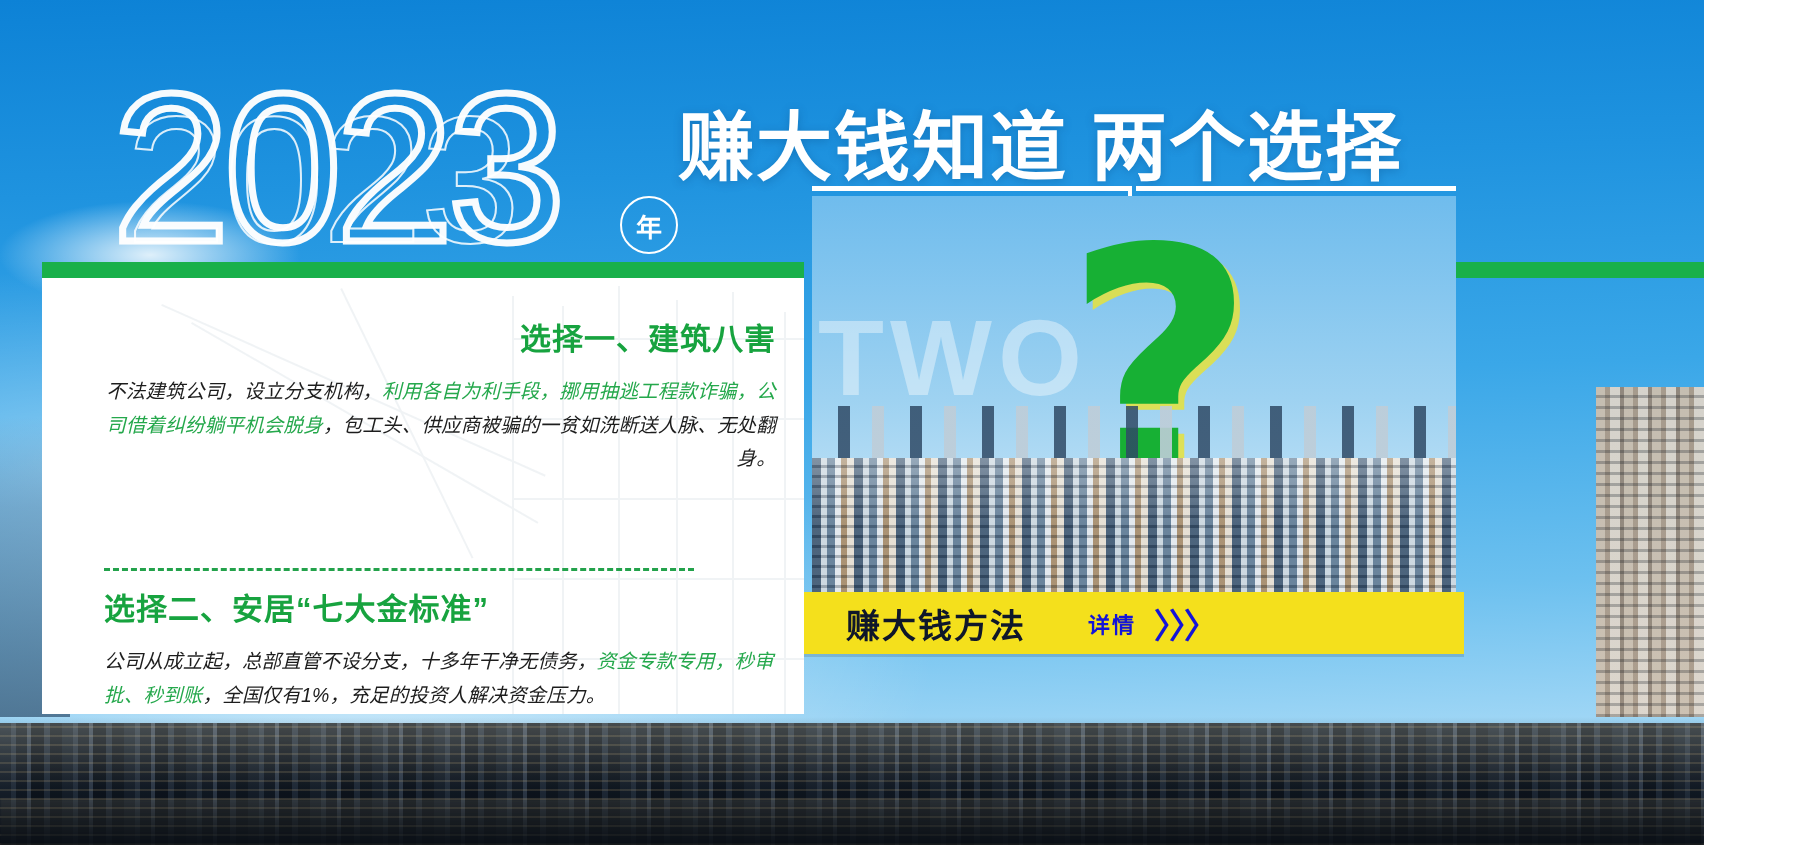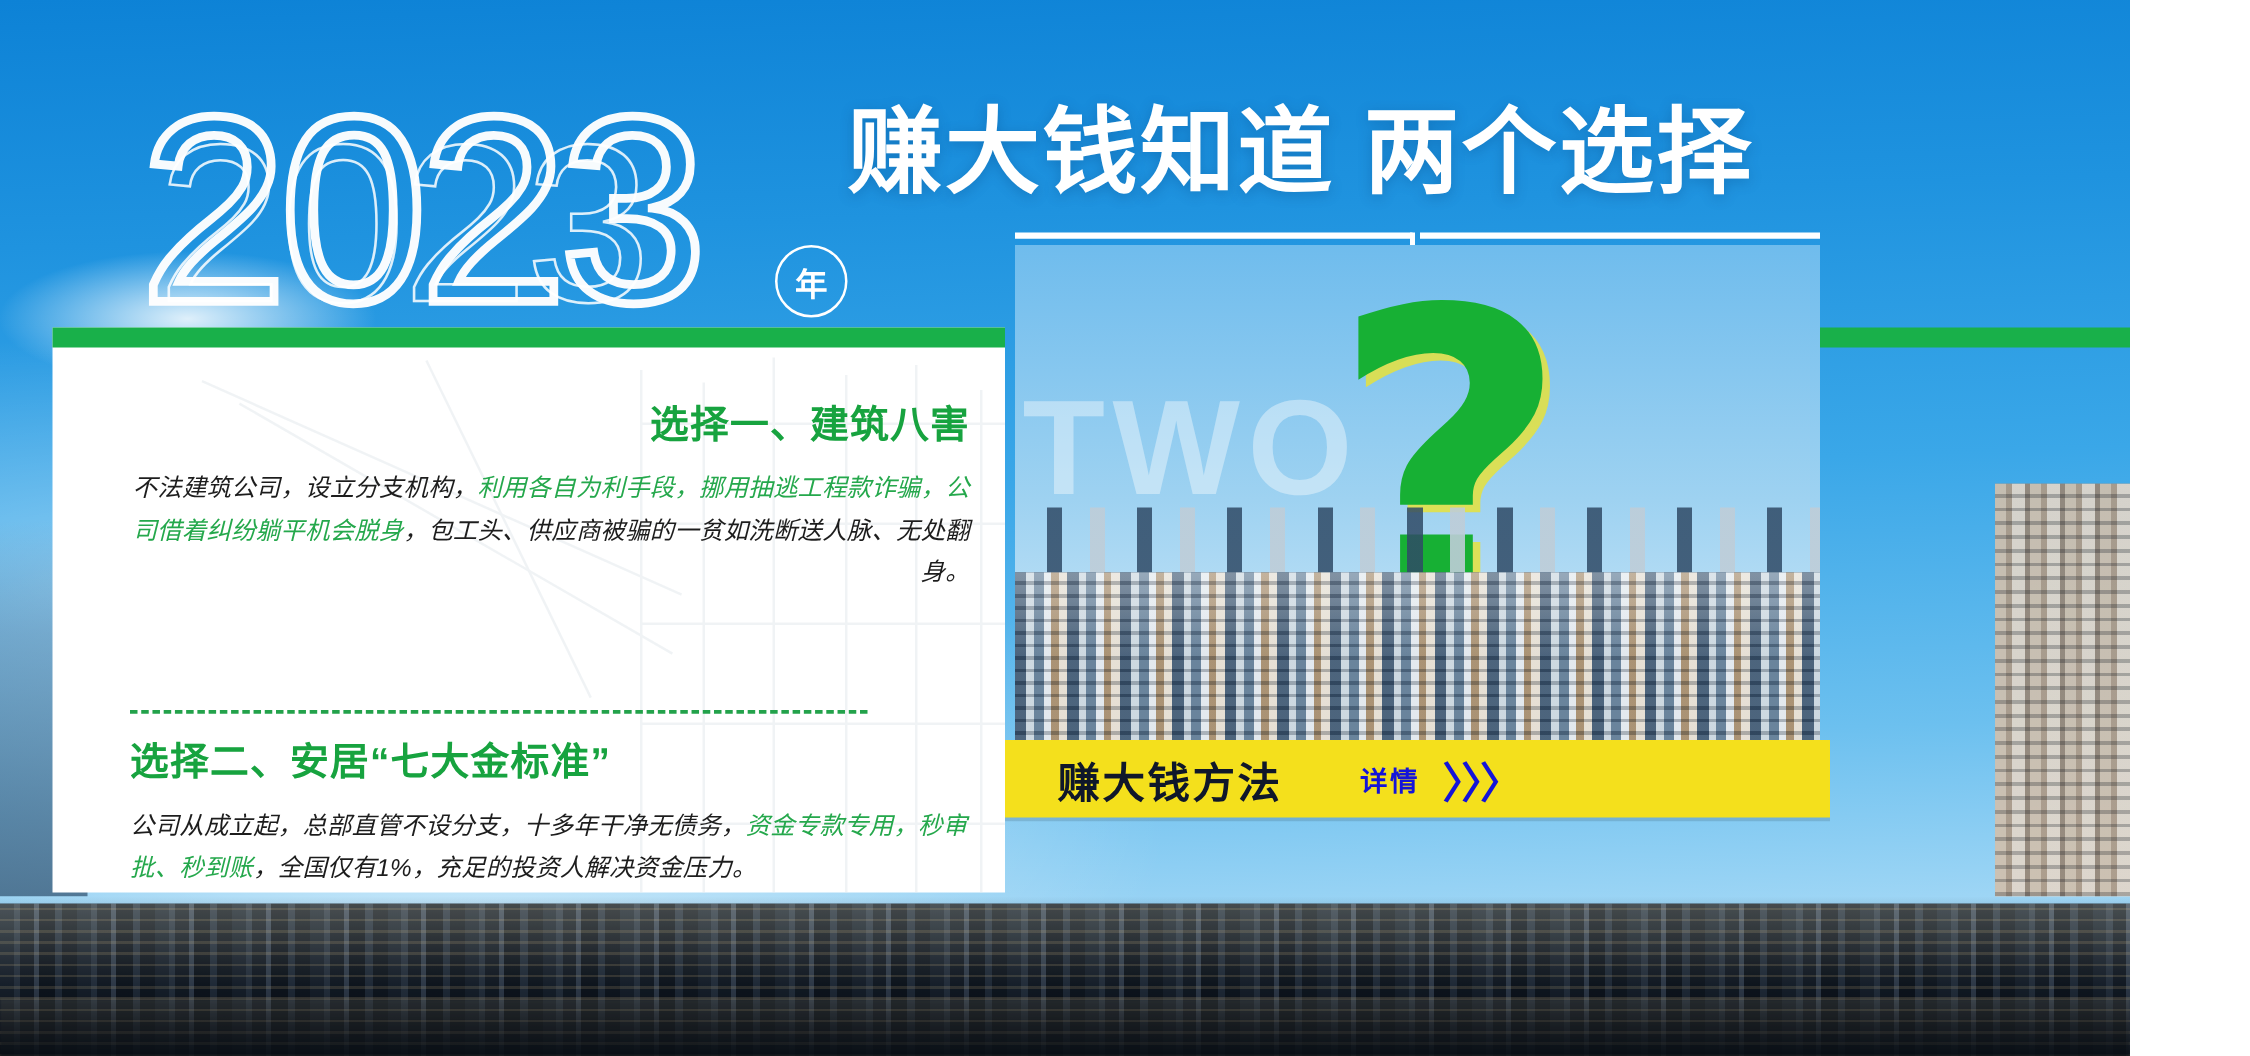--- a/index.html
+++ b/index.html
@@ -112,21 +112,21 @@
     border:2px solid #ffffff;
     border-radius:50%;
     color:#fff;
     font-size:26px;
     display:flex;align-items:center;justify-content:center;
     font-weight:700;
   }
 
   
   .headline{
-    position:absolute;left:678px;top:60px;
+    position:absolute;left:678px;top:86px;
     color:#ffffff;
     font-size:76px;
     font-weight:700;
     letter-spacing:2px;
     white-space:nowrap;
     text-shadow:0 2px 10px rgba(0,60,120,.28);
     text-align:right;
   }
 
   

